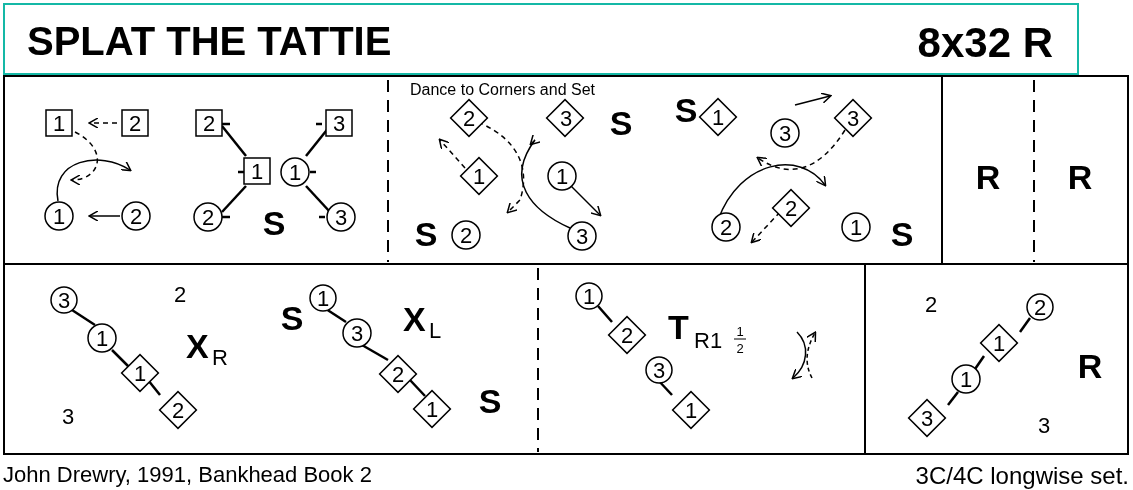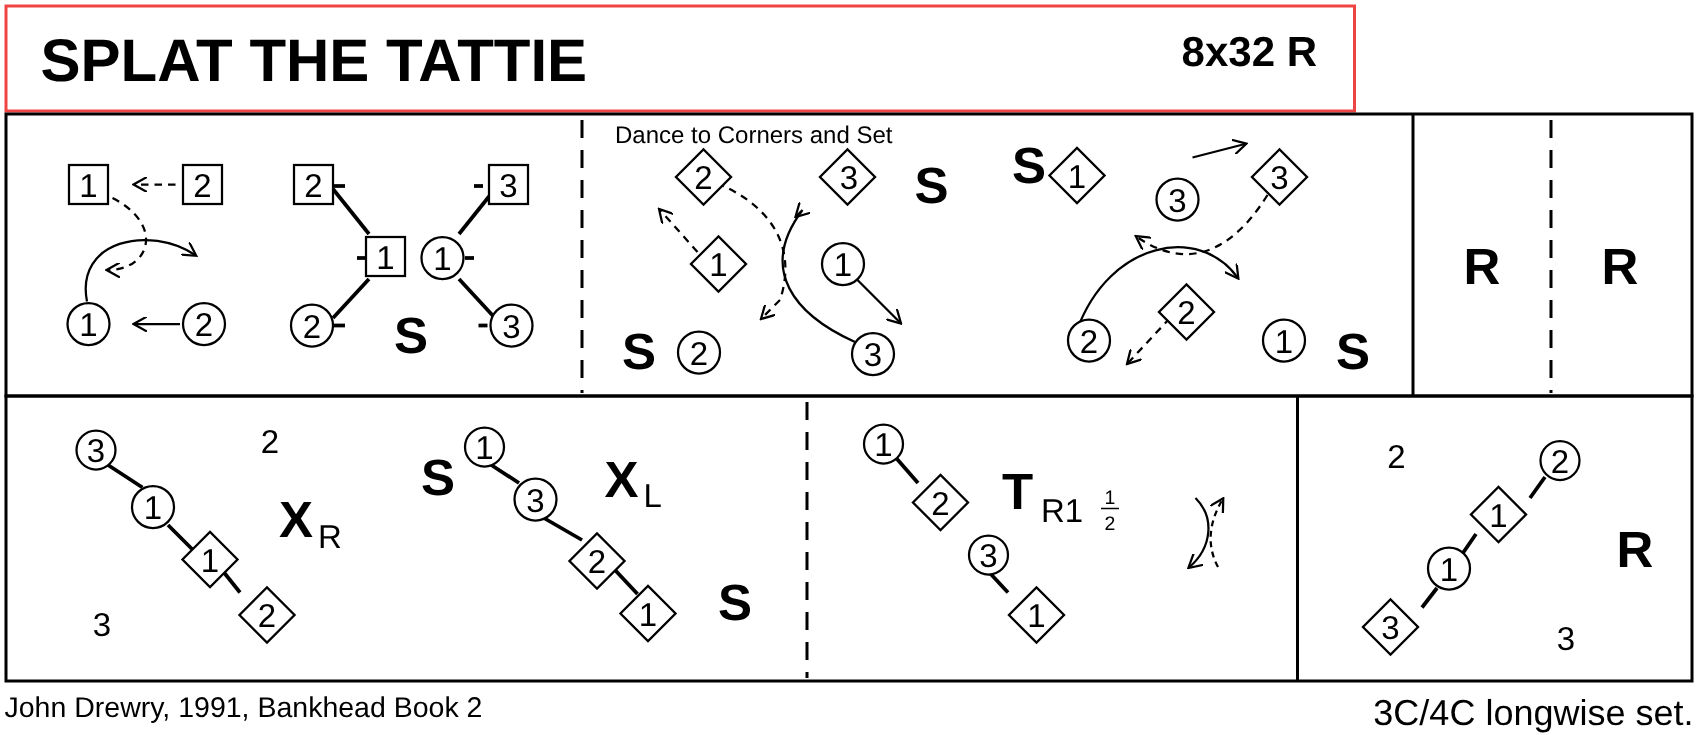--- a/index.html
+++ b/index.html
@@ -1,21 +1,21 @@
 <!DOCTYPE html>
 <html><head>
 <meta charset="utf-8">
 <style>
   html,body{margin:0;padding:0;background:#fff;}
   body{width:1133px;height:490px;position:relative;font-family:"Liberation Sans",sans-serif;color:#000;overflow:hidden;}
-  .title-box{position:absolute;left:3px;top:3px;width:901px;height:72px;border:2px solid #ef4444;box-sizing:border-box;}
+  .title-box{position:absolute;left:3px;top:3px;width:1076px;height:72px;border:2px solid #14b8a6;box-sizing:border-box;}
   .title{position:absolute;left:22px;top:14px;font-size:40px;font-weight:bold;letter-spacing:0px;}
-  .bars{position:absolute;right:24px;top:14px;font-size:28px;font-weight:bold;}
+  .bars{position:absolute;right:24px;top:14px;font-size:42px;font-weight:bold;}
   svg{position:absolute;left:0;top:0;}
-  .footer-left{position:absolute;left:3px;top:462px;font-size:19px;}
+  .footer-left{position:absolute;left:3px;top:462px;font-size:22px;}
   .footer-right{position:absolute;right:4px;top:462px;font-size:24px;}
   .lbl{font-family:"Liberation Sans",sans-serif;}
 </style>
 </head>
 <body>
 
 <div class="title-box">
   <div class="title">SPLAT THE TATTIE</div>
   <div class="bars">8x32 R</div>
 </div>

